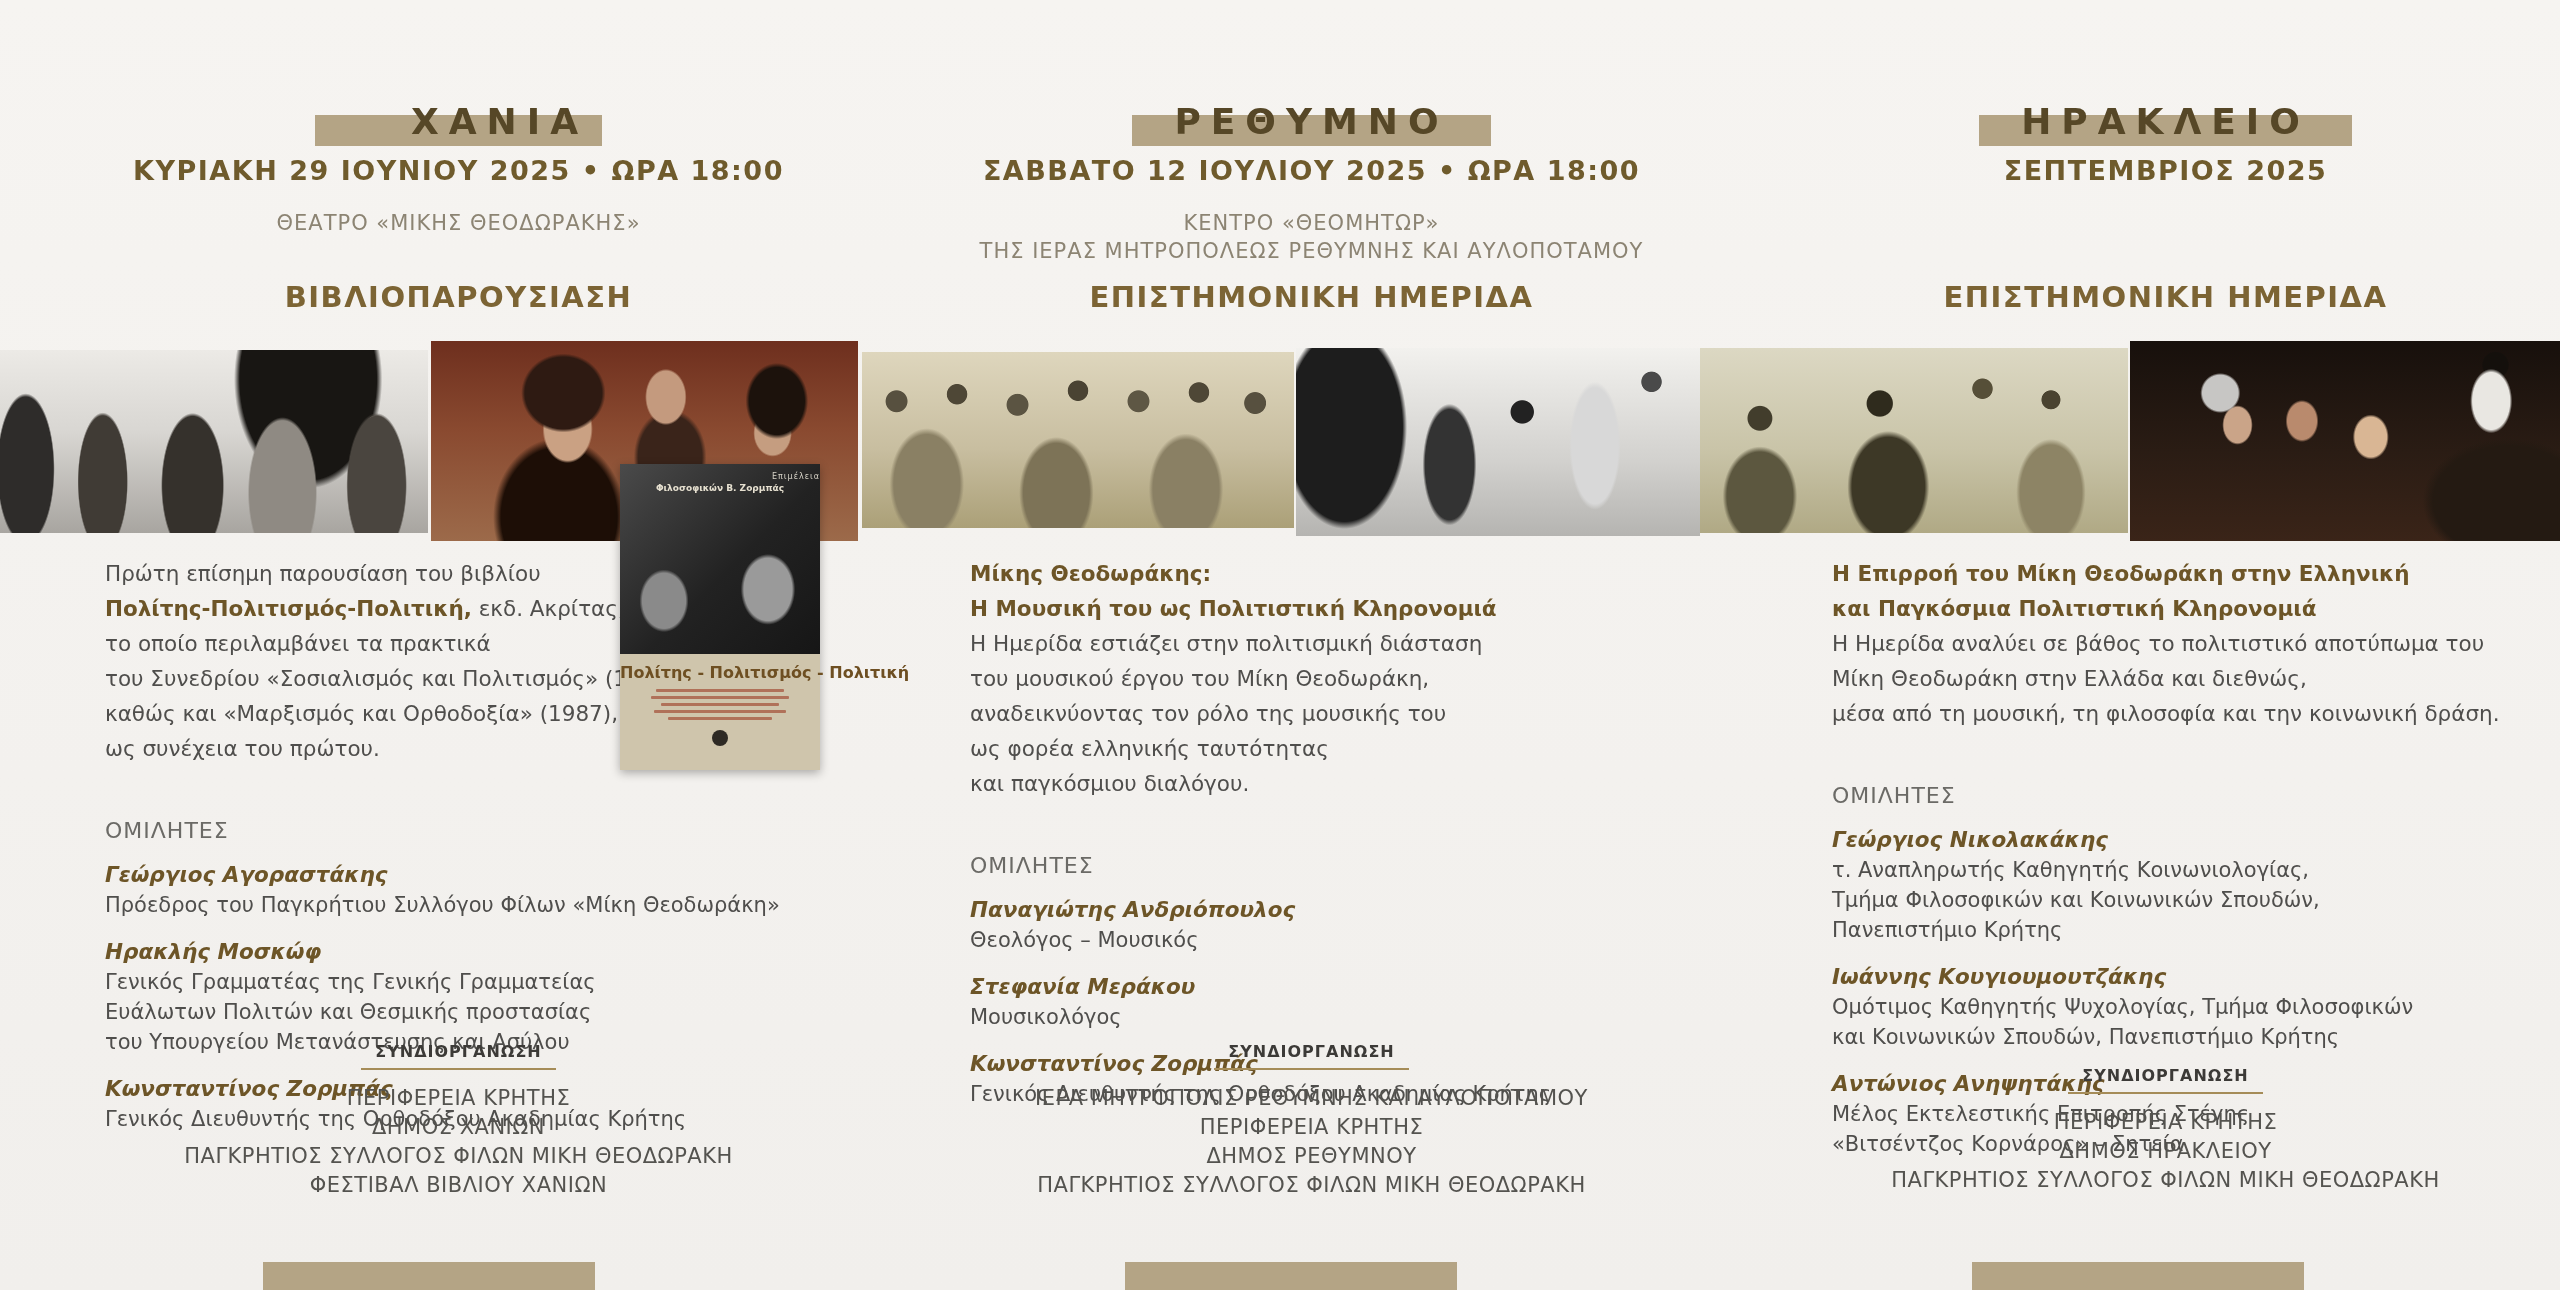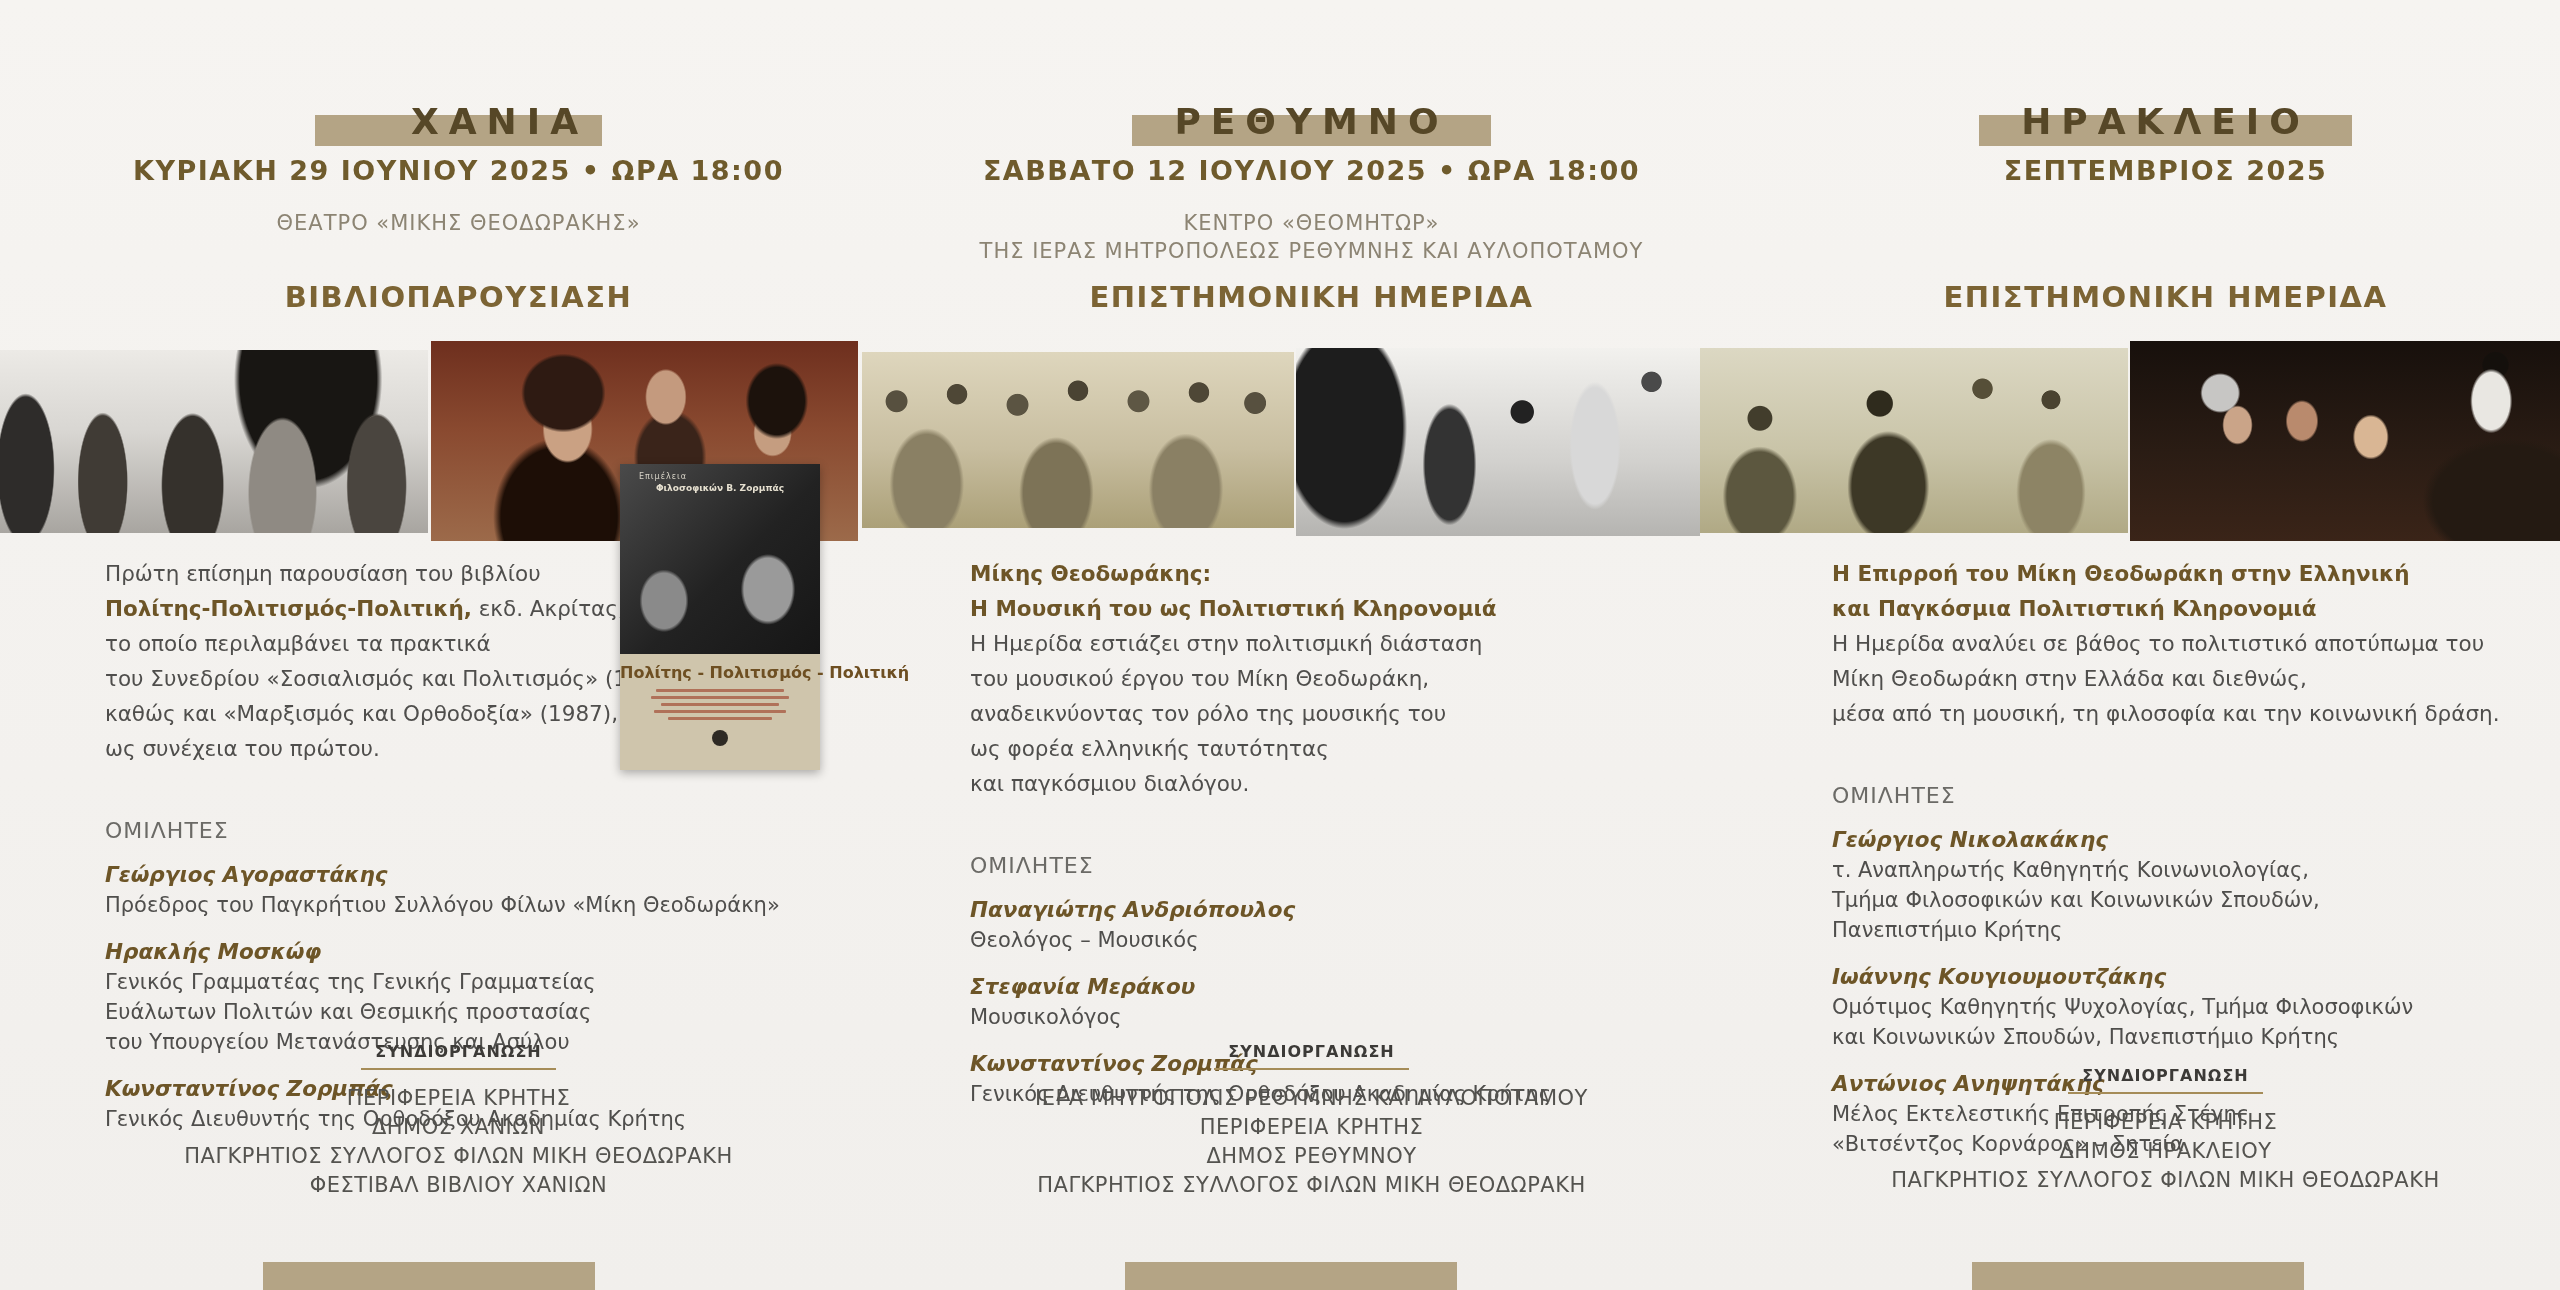--- a/index.html
+++ b/index.html
@@ -117,21 +117,21 @@
     background:#cfc5ac;box-shadow:0 3px 9px rgba(0,0,0,.3);z-index:5;
   }
   .cover-photo{
     height:182px;
     background:
       radial-gradient(ellipse 36px 46px at 22% 72%, #8a8a8a 60%, rgba(0,0,0,0) 68%),
       radial-gradient(ellipse 40px 52px at 74% 66%, #9a9a9a 60%, rgba(0,0,0,0) 68%),
       linear-gradient(135deg,#4a4a4a 0%,#222 55%,#161616 100%);
     padding-top:8px;
   }
-  .cover-editor-label{font-size:8px;color:#d8d4c8;text-align:left;letter-spacing:1px;padding-left:19px;}
+  .cover-editor-label{font-size:8px;color:#d8d4c8;text-align:right;letter-spacing:1px;}
   .cover-editor-name{font-size:9px;font-weight:bold;color:#e6e0d0;text-align:center;margin-top:2px;}
   .cover-title{font-size:16px;font-weight:bold;color:#6e4f22;text-align:center;margin-top:9px;white-space:nowrap;}
   .cover-contributors{margin-top:7px;}
   .microline{height:3px;background:#a5543e;opacity:.75;margin:4px auto 0;border-radius:1px;}
   .cover-emblem{width:16px;height:16px;border-radius:50%;background:#2e2a24;margin:10px auto 0;}
 
   
   .panel-body{position:absolute;top:556px;width:690px;text-align:left;}
   .body-1{left:105px;} .body-2{left:970px;} .body-3{left:1832px;}
   .ml{white-space:pre-line;}

